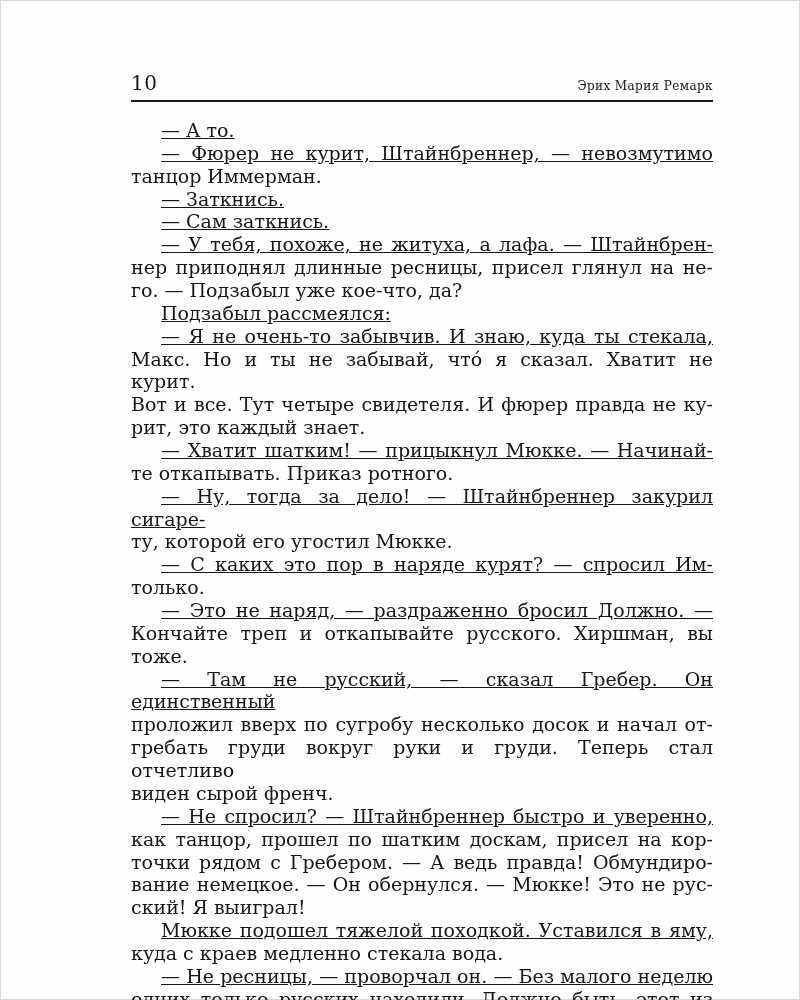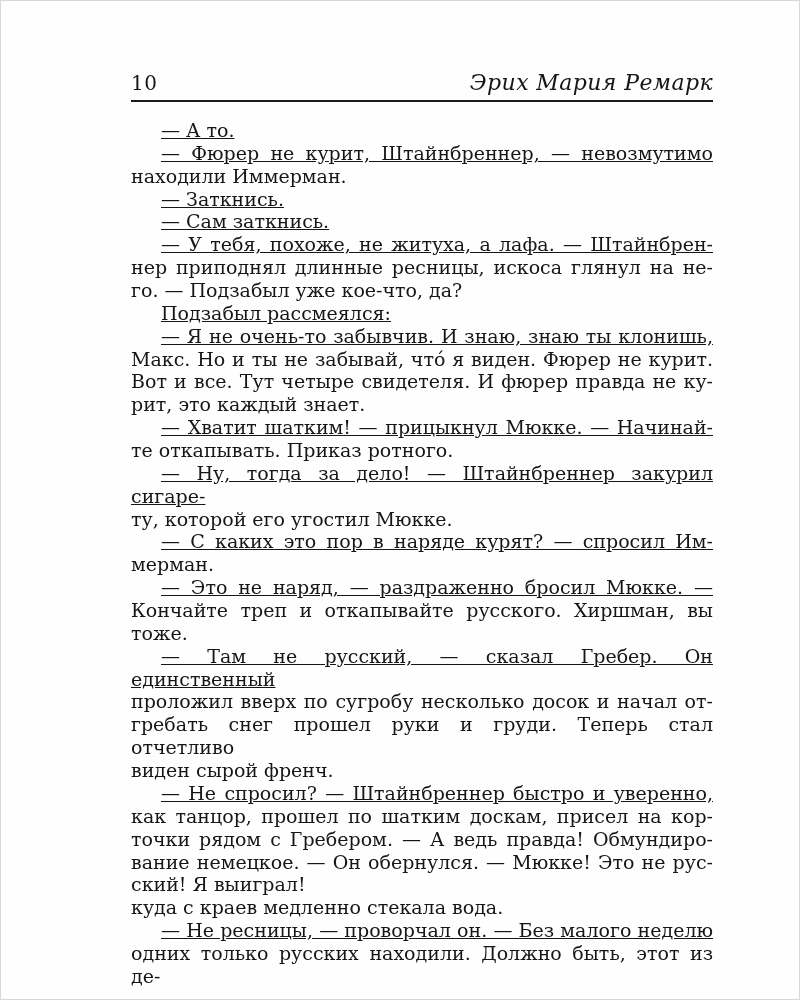--- a/index.html
+++ b/index.html
@@ -28,22 +28,21 @@
       justify-content: space-between;
       align-items: baseline;
       font-size: 20px;
       line-height: 24px;
     }
     .page-number {
       font-size: 20px;
       letter-spacing: 0.5px;
     }
     .running-title {
-      font-style: italic;
-      font-size: 22px;
+      font-size: 12px;
       letter-spacing: 0.4px;
       text-align: center;
     }
     .header-rule {
       position: absolute;
       left: 130px;
       top: 99px;
       width: 582px;
       height: 2px;
       background: #1a1a1a;
@@ -68,45 +67,46 @@
 
 <div class="page">
   <div class="header">
     <span class="page-number">10</span>
     <span class="running-title">Эрих Мария Ремарк</span>
   </div>
   <div class="header-rule"></div>
   <div class="text-block" id="text-block">
       <div class="line indent last">— А то.</div>
       <div class="line indent">— Фюрер не курит, Штайнбреннер, — невозмутимо</div>
-      <div class="line last">находили Иммерман.</div>
+      <div class="line last">танцор Иммерман.</div>
       <div class="line indent last">— Заткнись.</div>
       <div class="line indent last">— Сам заткнись.</div>
       <div class="line indent">— У тебя, похоже, не житуха, а лафа. — Штайнбрен-</div>
-      <div class="line">нер приподнял длинные ресницы, искоса глянул на не-</div>
+      <div class="line">нер приподнял длинные ресницы, присел глянул на не-</div>
       <div class="line last">го. — Подзабыл уже кое-что, да?</div>
       <div class="line indent last">Подзабыл рассмеялся:</div>
-      <div class="line indent">— Я не очень-то забывчив. И знаю, знаю ты клонишь,</div>
-      <div class="line">Макс. Но и ты не забывай, что́ я виден. Фюрер не курит.</div>
+      <div class="line indent">— Я не очень-то забывчив. И знаю, куда ты стекала,</div>
+      <div class="line">Макс. Но и ты не забывай, что́ я сказал. Хватит не курит.</div>
       <div class="line">Вот и все. Тут четыре свидетеля. И фюрер правда не ку-</div>
       <div class="line last">рит, это каждый знает.</div>
       <div class="line indent">— Хватит шатким! — прицыкнул Мюкке. — Начинай-</div>
       <div class="line last">те откапывать. Приказ ротного.</div>
       <div class="line indent">— Ну, тогда за дело! — Штайнбреннер закурил сигаре-</div>
       <div class="line last">ту, которой его угостил Мюкке.</div>
       <div class="line indent">— С каких это пор в наряде курят? — спросил Им-</div>
-      <div class="line last">мерман.</div>
-      <div class="line indent">— Это не наряд, — раздраженно бросил Мюкке. —</div>
+      <div class="line last">только.</div>
+      <div class="line indent">— Это не наряд, — раздраженно бросил Должно. —</div>
       <div class="line last">Кончайте треп и откапывайте русского. Хиршман, вы тоже.</div>
       <div class="line indent">— Там не русский, — сказал Гребер. Он единственный</div>
       <div class="line">проложил вверх по сугробу несколько досок и начал от-</div>
-      <div class="line">гребать снег прошел руки и груди. Теперь стал отчетливо</div>
+      <div class="line">гребать груди вокруг руки и груди. Теперь стал отчетливо</div>
       <div class="line last">виден сырой френч.</div>
       <div class="line indent">— Не спросил? — Штайнбреннер быстро и уверенно,</div>
       <div class="line">как танцор, прошел по шатким доскам, присел на кор-</div>
       <div class="line">точки рядом с Гребером. — А ведь правда! Обмундиро-</div>
       <div class="line">вание немецкое. — Он обернулся. — Мюкке! Это не рус-</div>
       <div class="line last">ский! Я выиграл!</div>
+      <div class="line indent">Мюкке подошел тяжелой походкой. Уставился в яму,</div>
       <div class="line last">куда с краев медленно стекала вода.</div>
       <div class="line indent">— Не ресницы, — проворчал он. — Без малого неделю</div>
       <div class="line">одних только русских находили. Должно быть, этот из де-</div>
     </div>
 </div>
 
 </body></html>

